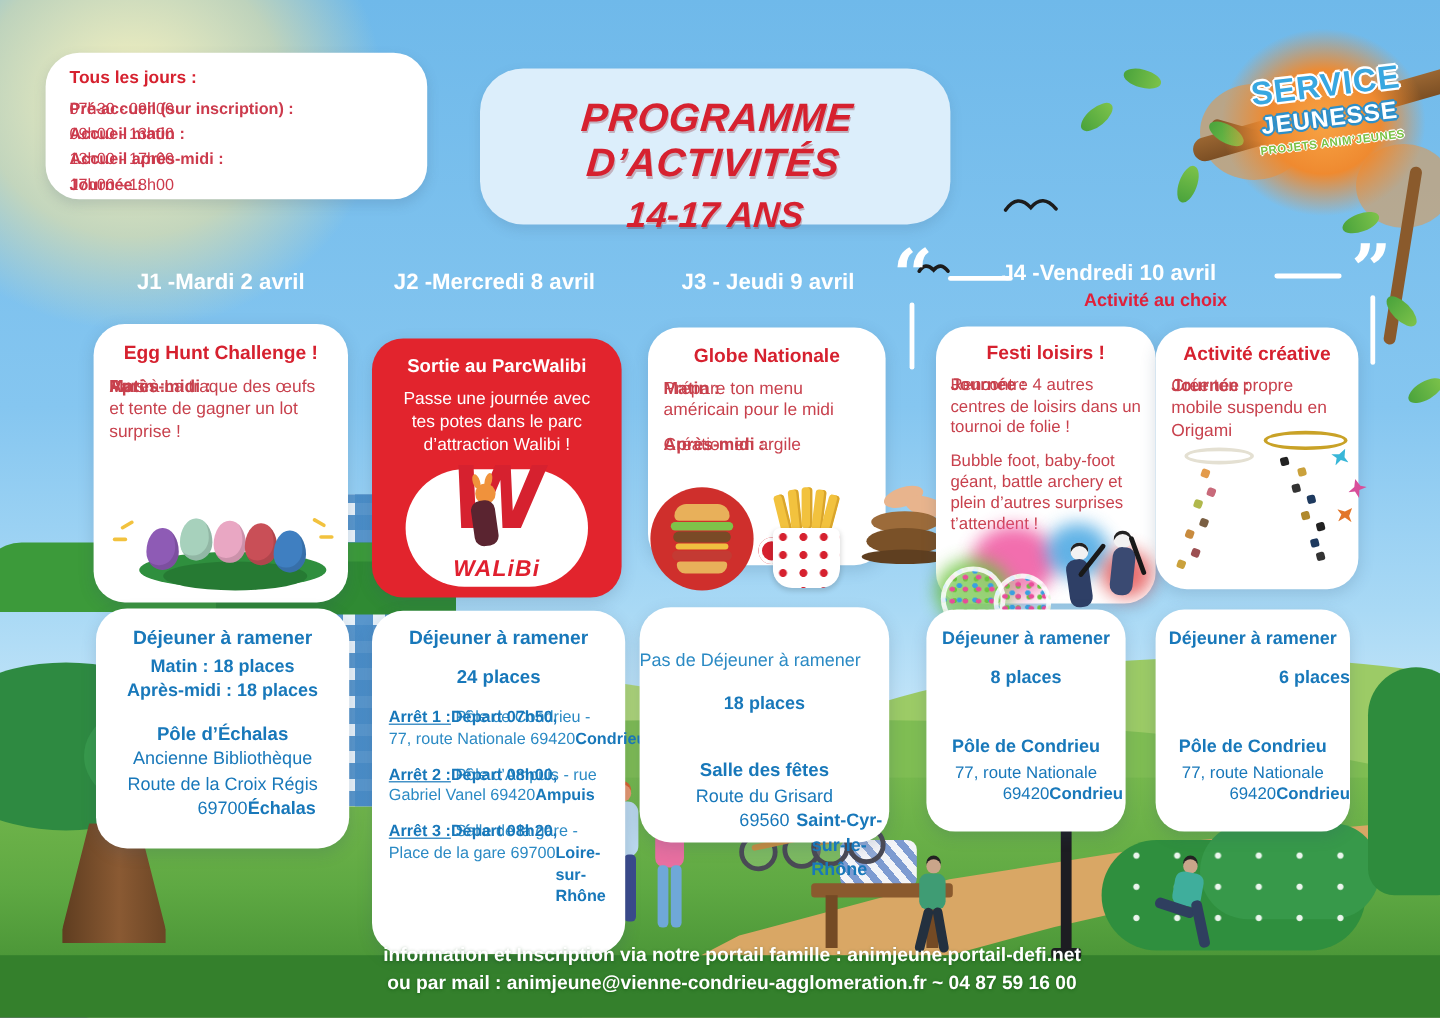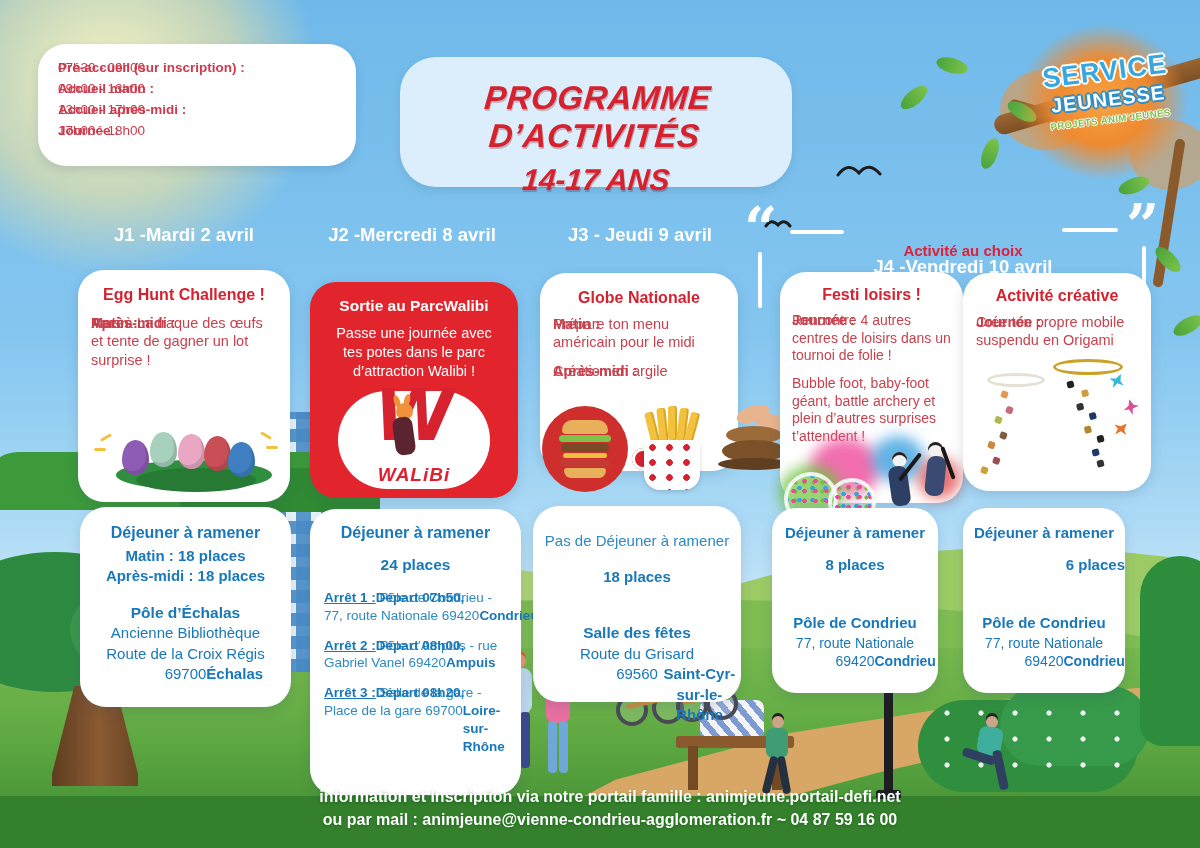--- a/index.html
+++ b/index.html
@@ -93,21 +93,21 @@
     padding-top:16px;margin-bottom:8px;}
   .act-body{position:static;display:block;color:#c8414d;font-size:14.5px;line-height:1.26;padding:0 13px;}
   .act-body p{position:static;margin:0 0 10px;}
   .act-body b{font-weight:800;}
   .red-card{background:#e2242d;}
   .red-title{position:static;display:block;text-align:center;color:#fff;font-weight:800;font-size:15.5px;padding-top:15px;}
   .red-body{position:static;display:block;text-align:center;color:#fff;font-size:14.5px;line-height:1.3;padding:9px 15px 0;}
 
   .lunch-title{position:static;display:block;text-align:center;color:#1878ba;font-weight:800;font-size:16px;padding-top:17px;}
   .lunch-line{position:static;display:block;text-align:center;color:#1878ba;font-weight:800;font-size:15px;line-height:1.35;}
-  .lunch-intro{position:static;display:block;text-align:center;color:#2b8ac4;font-size:15px;padding-top:26px;}
+  .lunch-intro{position:static;display:block;color:#2b8ac4;font-size:15px;padding-top:36px;}
   .venue{position:static;display:block;text-align:center;color:#1878ba;font-size:15px;line-height:1.35;}
   .venue .vn{font-weight:800;font-size:15.5px;}
   .venue b{font-weight:800;}
   .stops{position:static;display:block;color:#2b8ac4;font-size:13.5px;line-height:1.32;padding:0 14px;text-align:left;}
   .stops p{position:static;margin:0 0 12px;}
   .stops .lbl{font-weight:800;text-decoration:underline;color:#1878ba;}
   .stops b{font-weight:800;color:#1878ba;}
 
   
   .egg{width:27px;height:35px;border-radius:50%/58% 58% 44% 44%;box-shadow:inset -3px -4px 0 rgba(0,0,0,.12);}
@@ -248,35 +248,36 @@
   <div class="leaf" style="left:1118px;top:178px;transform:rotate(-20deg);"></div>
   <div class="leaf" style="left:1152px;top:252px;transform:rotate(45deg);"></div>
   <div class="leaf" style="left:1172px;top:318px;transform:rotate(-30deg);"></div>
   <div class="logo-text">
     <span class="logo-l1">SERVICE</span>
     <span class="logo-l2">JEUNESSE</span>
     <span class="logo-l3">PROJETS ANIM’JEUNES</span>
   </div>
 
   <div class="sched-card">
+    <span class="sched-title">Tous les jours :</span>
     <span class="sched-line"><b>Pré-accueil (sur inscription) :</b> <span style="position:static">07h30 - 09h00</span></span>
     <span class="sched-line"><b>Accueil matin :</b> <span style="position:static">09h00 - 13h00</span></span>
     <span class="sched-line"><b>Accueil après-midi :</b> <span style="position:static">13h00 - 17h00</span></span>
     <span class="sched-line"><b>Journée :</b> <span style="position:static">17h00 - 18h00</span></span>
   </div>
 
   <div class="title-card">
     <span class="title-l1">PROGRAMME D’ACTIVITÉS</span>
     <span class="title-l2">14-17 ANS</span>
   </div>
 
   <div class="day-h" style="left:74px;top:224px;">J1 -Mardi 2 avril</div>
   <div class="day-h" style="left:302px;top:224px;">J2 -Mercredi 8 avril</div>
   <div class="day-h" style="left:530px;top:224px;">J3 - Jeudi 9 avril</div>
-  <div class="day-h" style="left:853px;top:216px;margin-top:40px;">J4 -Vendredi 10 avril</div>
+  <div class="day-h" style="left:814px;top:216px;">J4 -Vendredi 10 avril</div>
   <div class="j4-sub">Activité au choix</div>
   <div class="quote" style="left:744px;top:200px;">“</div>
   <div class="quote" style="left:1126px;top:196px;">”</div>
   <div class="q-hline" style="left:790px;top:230px;width:54px;"></div>
   <div class="q-hline" style="left:1062px;top:228px;width:56px;"></div>
   <div class="q-vline" style="left:758px;top:252px;height:56px;"></div>
   <div class="q-vline" style="left:1142px;top:246px;height:58px;"></div>
 
   <div class="card" style="left:78px;top:270px;width:212px;height:232px;">
     <span class="act-title">Egg Hunt Challenge !</span>
@@ -361,21 +362,21 @@
       <div class="player-body" style="left:110px;top:30px;background:#2e3f66;transform:rotate(-8deg);"></div>
       <div class="bow" style="left:128px;top:14px;transform:rotate(38deg);"></div>
     </div>
     <div>
       <div class="helmet" style="left:148px;top:6px;"></div>
       <div class="player-body" style="left:146px;top:20px;background:#3a4a72;transform:rotate(6deg);"></div>
       <div class="bow" style="left:166px;top:10px;transform:rotate(-20deg);"></div>
     </div>
   </div>
 
-  <div class="card" style="left:963px;top:273px;width:188px;height:218px;">
+  <div class="card" style="left:963px;top:273px;width:169px;height:218px;">
     <span class="act-title" style="padding-top:14px;">Activité créative</span>
     <span class="act-body">
       <p><b>Journée :</b><span style="position:static"> Crée ton propre mobile suspendu en Origami</span></p>
     </span>
     <div style="left:8px;top:86px;width:174px;height:124px;">
       <div class="ring faint" style="left:16px;top:14px;width:58px;height:14px;"></div>
       <div class="mobile-dots" style="left:30px;top:32px;background:#e39b4b;transform:rotate(20deg);
         box-shadow:10px 13px 0 #c86a7a,3px 26px 0 #b0b84c,13px 39px 0 #7a5f43,5px 52px 0 #c88b3e,15px 65px 0 #9c4f52,7px 78px 0 #caa13c;"></div>
       <div class="ring" style="left:82px;top:0;width:70px;height:16px;"></div>
       <div class="mobile-dots" style="left:96px;top:22px;background:#222;transform:rotate(-14deg);

